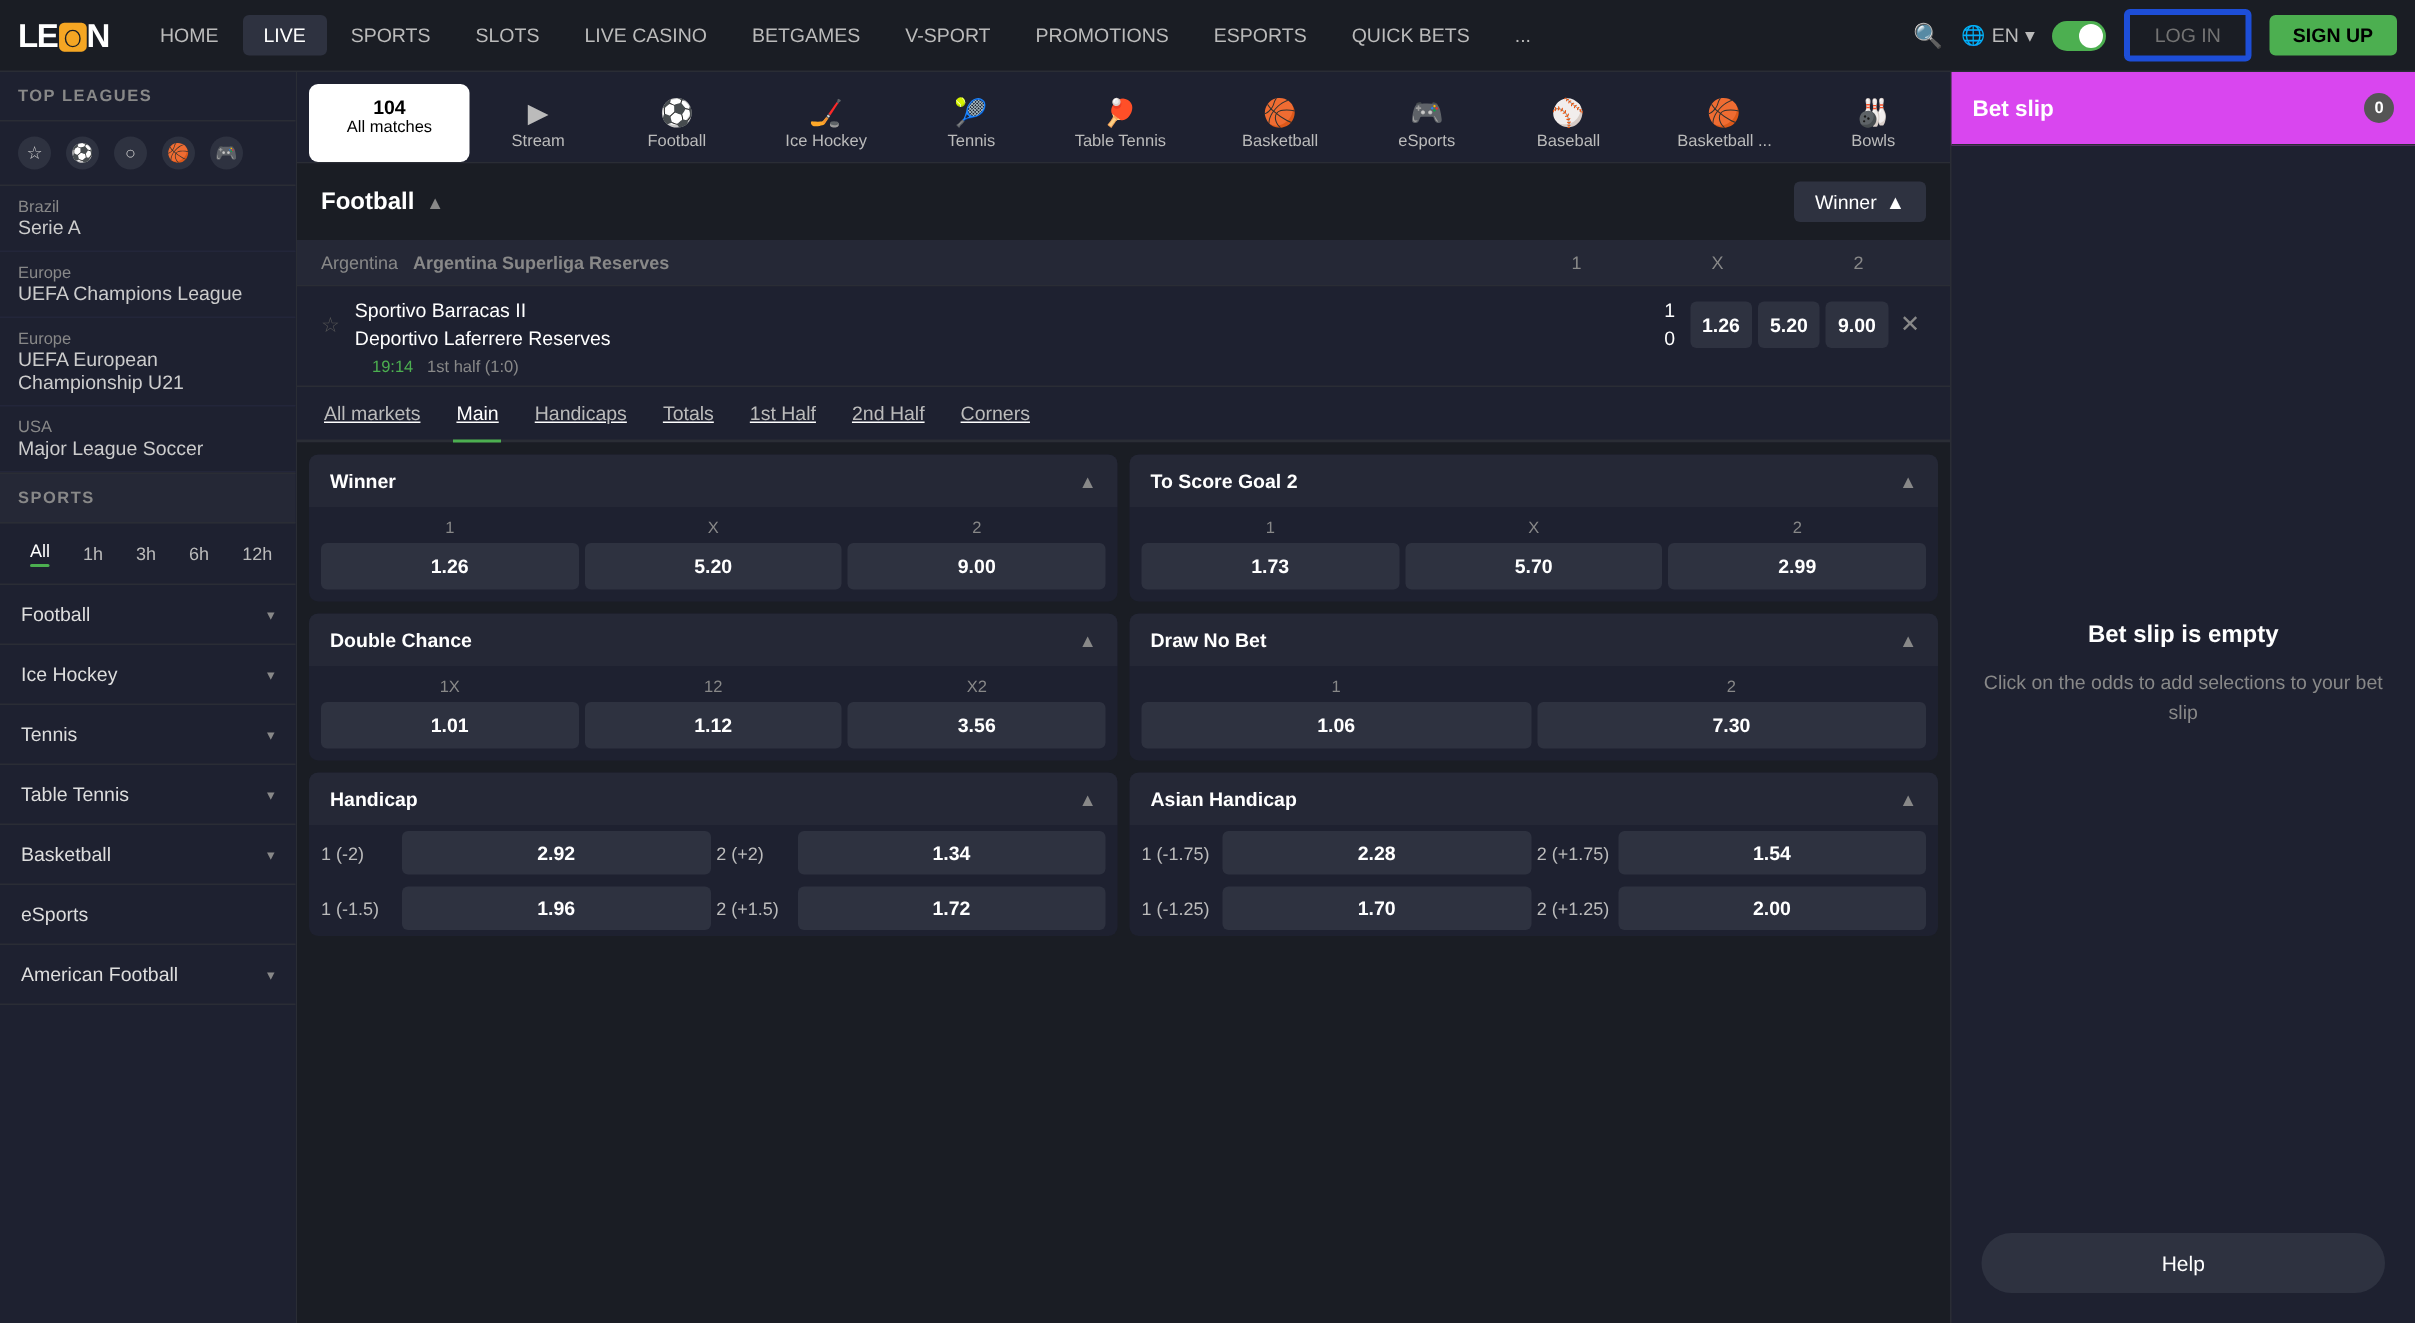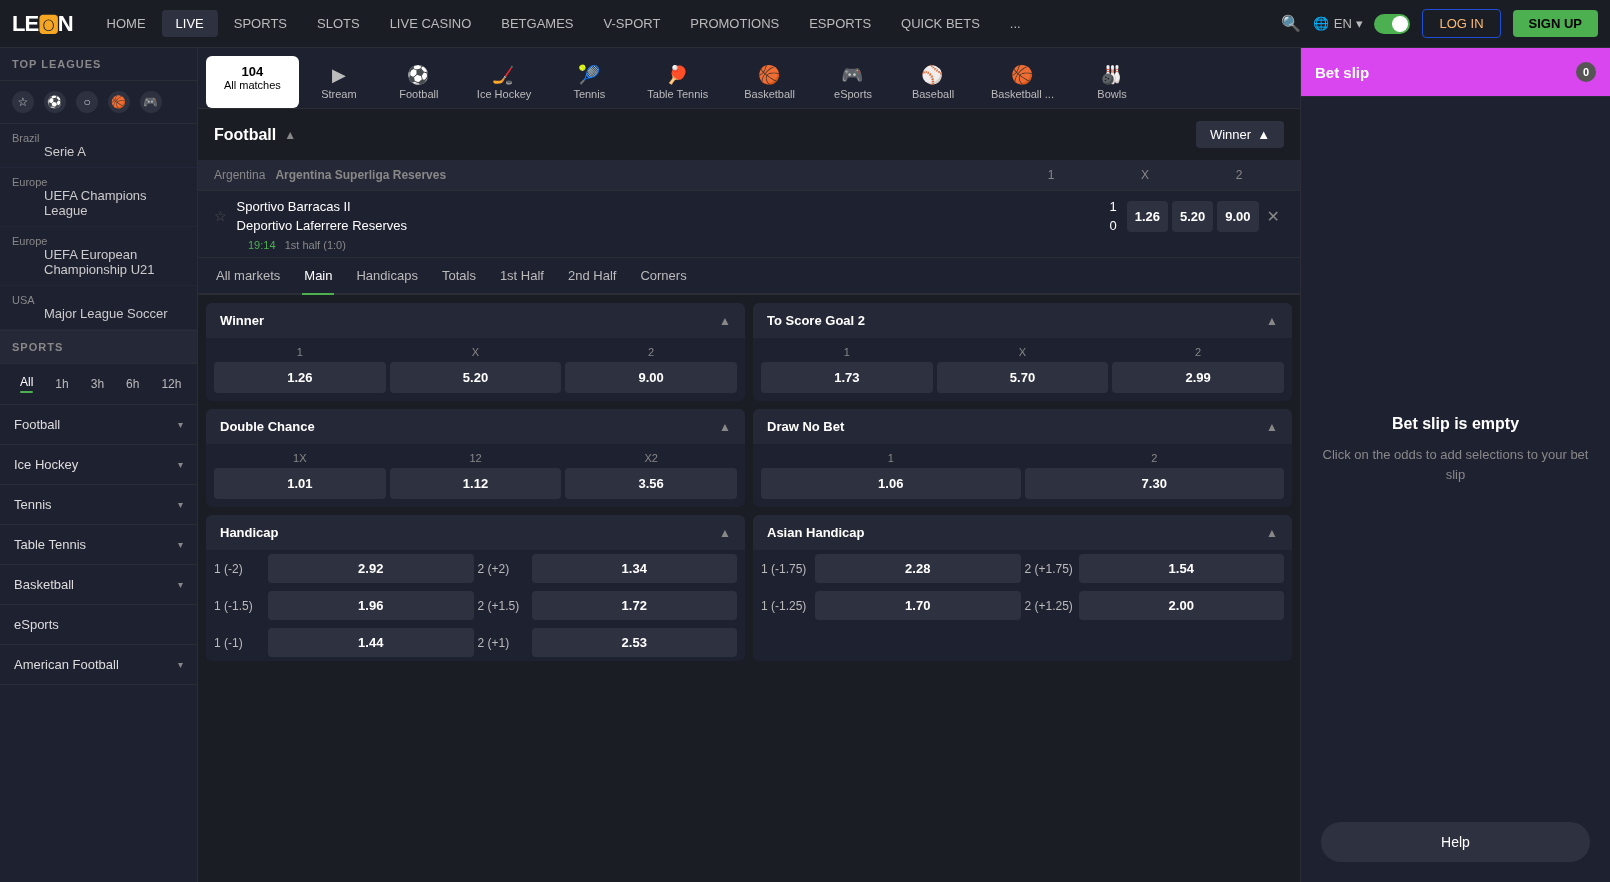--- a/index.html
+++ b/index.html
@@ -10,48 +10,48 @@
     .logo { font-size: 22px; font-weight: 900; color: #fff; margin-right: 20px; letter-spacing: -1px; }
     .logo span { color: #f5a623; }
     .nav-items { display: flex; gap: 2px; }
     .nav-item { padding: 6px 14px; color: #bbb; font-size: 13px; cursor: pointer; border-radius: 4px; white-space: nowrap; }
     .nav-item.active { background: #2e3240; color: #fff; }
     .nav-right { margin-left: auto; display: flex; align-items: center; gap: 12px; }
     .search-icon { color: #bbb; cursor: pointer; font-size: 16px; }
     .lang-btn { display: flex; align-items: center; gap: 4px; color: #bbb; cursor: pointer; font-size: 13px; }
     .toggle-btn { width: 36px; height: 20px; background: #4caf50; border-radius: 10px; position: relative; cursor: pointer; }
     .toggle-btn::after { content: ''; width: 16px; height: 16px; background: #fff; border-radius: 50%; position: absolute; top: 2px; right: 2px; }
-    .login-btn { padding: 6px 16px; background: transparent; border: 1px solid #1d4ed8; color: #fdba74; border-radius: 4px; cursor: pointer; font-size: 13px; }
+    .login-btn { padding: 6px 16px; background: transparent; border: 4px solid #1d4ed8; color: #737373; border-radius: 4px; cursor: pointer; font-size: 13px; }
     .signup-btn { padding: 6px 16px; background: #4caf50; border: none; color: #000000; border-radius: 4px; cursor: pointer; font-size: 13px; font-weight: bold; }
 
     
     .main-layout { display: flex; height: calc(100vh - 48px); overflow: hidden; }
 
     
     .sidebar { width: 198px; background: #1e2130; overflow-y: auto; flex-shrink: 0; border-right: 1px solid #2a2d35; }
     .top-leagues { padding: 10px 12px; font-size: 11px; color: #888; font-weight: bold; letter-spacing: 1px; border-bottom: 1px solid #2a2d35; }
     .league-icons { display: flex; gap: 10px; padding: 10px 12px; border-bottom: 1px solid #2a2d35; }
     .league-icon { width: 22px; height: 22px; border-radius: 50%; background: #2e3240; display: flex; align-items: center; justify-content: center; cursor: pointer; font-size: 12px; color: #ccc; }
     .league-item { padding: 8px 12px; cursor: pointer; border-bottom: 1px solid #23263a; }
     .league-item .country { font-size: 11px; color: #888; }
-    .league-item .name { font-size: 13px; color: #ccc; margin-left: 32px; }
+    .league-item .name { font-size: 13px; color: #ccc; }
     .sports-header { padding: 10px 12px; font-size: 11px; color: #888; font-weight: bold; letter-spacing: 1px; background: #252836; border-bottom: 1px solid #2a2d35; border-top: 1px solid #2a2d35; }
     .time-filter { display: flex; gap: 6px; padding: 8px 12px; border-bottom: 1px solid #2a2d35; }
     .time-btn { padding: 3px 8px; background: transparent; border: none; color: #bbb; cursor: pointer; font-size: 12px; border-radius: 3px; }
     .time-btn.active { color: #fff; }
     .time-btn.active::after { content: ''; display: block; height: 2px; background: #4caf50; border-radius: 1px; margin-top: 2px; }
     .sport-item { display: flex; align-items: center; justify-content: space-between; padding: 12px 14px; cursor: pointer; border-bottom: 1px solid #2a2d35; color: #ddd; font-size: 13px; }
     .sport-item .chevron { color: #888; font-size: 10px; }
 
     
     .main-content { flex: 1; overflow-y: auto; background: #1a1d24; }
 
     
     .sports-tabs { display: flex; gap: 0; padding: 8px 8px 0; background: #1e2130; border-bottom: 1px solid #2a2d35; overflow-x: auto; }
-    .sport-tab { display: flex; flex-direction: column; align-items: center; padding: 8px 18px; cursor: pointer; color: #bbb; font-size: 11px; min-width: 80px; border-radius: 4px 4px 0 0; white-space: nowrap; }
+    .sport-tab { display: flex; flex-direction: column; align-items: center; padding: 8px 32px; cursor: pointer; color: #bbb; font-size: 11px; min-width: 80px; border-radius: 4px 4px 0 0; white-space: nowrap; }
     .sport-tab .tab-icon { font-size: 18px; margin-bottom: 2px; }
     .sport-tab .tab-count { font-size: 13px; font-weight: bold; color: #fff; }
     .all-matches-tab { background: #fff; color: #000 !important; border-radius: 6px; }
     .all-matches-tab .tab-count { color: #000; }
 
     
     .section-header { display: flex; align-items: center; justify-content: space-between; padding: 12px 16px; background: #1a1d24; }
     .section-title { font-size: 16px; font-weight: bold; color: #fff; display: flex; align-items: center; gap: 8px; }
     .section-title .arrow-icon { font-size: 12px; color: #888; }
     .winner-btn { background: #2e3240; border: none; color: #fff; padding: 6px 14px; border-radius: 4px; cursor: pointer; display: flex; align-items: center; gap: 6px; font-size: 13px; }
@@ -68,21 +68,21 @@
     .teams-info { flex: 1; }
     .team-line { display: flex; align-items: center; justify-content: space-between; padding: 2px 0; }
     .team-name { font-size: 13px; color: #fff; }
     .team-score { font-size: 13px; color: #fff; width: 20px; text-align: right; }
     .match-time { font-size: 11px; color: #888; padding: 4px 16px 6px 50px; }
     .match-time .live { color: #4caf50; }
     .odd-btn { flex: 1; background: #2e3240; border: none; color: #fff; padding: 8px; border-radius: 4px; cursor: pointer; font-size: 13px; text-align: center; font-weight: bold; }
     .close-btn { background: transparent; border: none; color: #888; cursor: pointer; font-size: 16px; padding: 4px; }
 
     
-    .markets-tabs { display: flex; gap: 20px; padding: 0 16px; background: #1e2130; border-bottom: 2px solid #2a2d35; }
+    .markets-tabs { display: flex; gap: 20px; padding: 0 16px; background: #1e2130; border-bottom: 2px solid #2a2d35; text-decoration: underline; }
     .market-tab { padding: 10px 2px; cursor: pointer; color: #bbb; font-size: 13px; border-bottom: 2px solid transparent; margin-bottom: -2px; }
     .market-tab.active { color: #fff; border-bottom: 2px solid #4caf50; }
 
     
     .markets-grid { display: grid; grid-template-columns: 1fr 1fr; gap: 8px; padding: 8px 8px; background: #1a1d24; }
     .market-card { background: #1e2130; border-radius: 6px; overflow: hidden; }
     .market-card-header { display: flex; align-items: center; justify-content: space-between; padding: 10px 14px; background: #252836; font-size: 13px; font-weight: bold; color: #fff; }
     .market-card-header .collapse-btn { color: #888; cursor: pointer; font-size: 12px; }
     .odds-row { display: flex; gap: 4px; padding: 8px; }
     .odd-cell { flex: 1; display: flex; flex-direction: column; align-items: center; gap: 4px; }
@@ -414,30 +414,20 @@
         <div class="odds-row-multi">
           <div class="odd-cell-inline">
             <span class="odd-cell-label">1 (-1.5)</span>
             <button class="odd-cell-val">1.96</button>
           </div>
           <div class="odd-cell-inline">
             <span class="odd-cell-label">2 (+1.5)</span>
             <button class="odd-cell-val">1.72</button>
           </div>
         </div>
-        <div class="odds-row-multi">
-          <div class="odd-cell-inline">
-            <span class="odd-cell-label">1 (-1)</span>
-            <button class="odd-cell-val">1.44</button>
-          </div>
-          <div class="odd-cell-inline">
-            <span class="odd-cell-label">2 (+1)</span>
-            <button class="odd-cell-val">2.53</button>
-          </div>
-        </div>
       </div>
 
       <div class="market-card">
         <div class="market-card-header">
           <span>Asian Handicap</span>
           <span class="collapse-btn">▲</span>
         </div>
         <div class="odds-row-multi">
           <div class="odd-cell-inline">
             <span class="odd-cell-label">1 (-1.75)</span>

